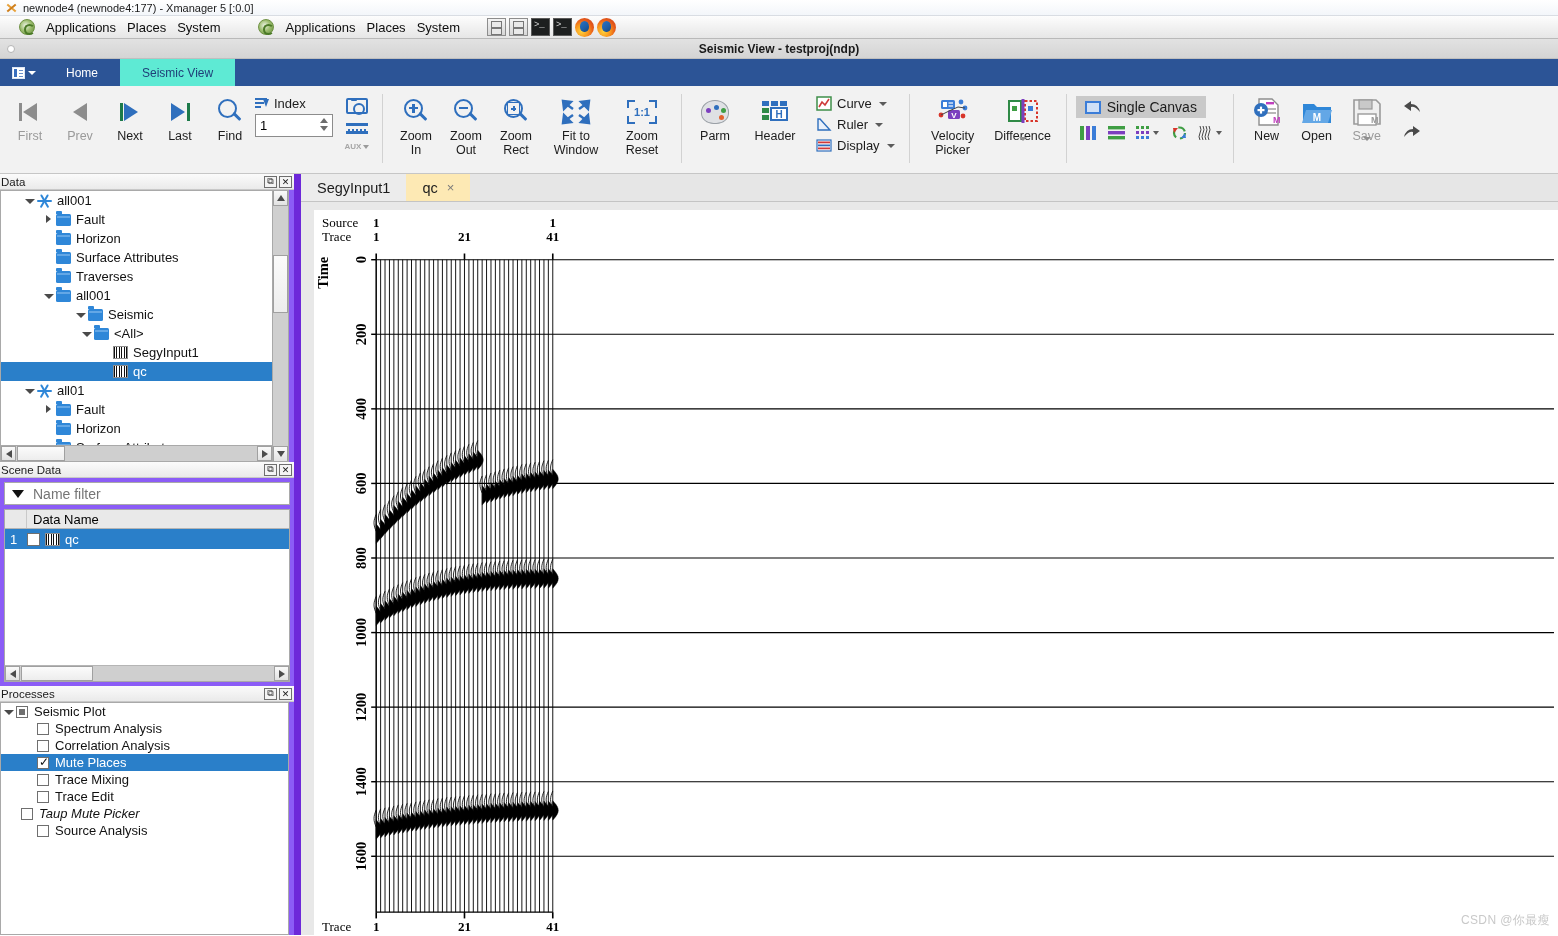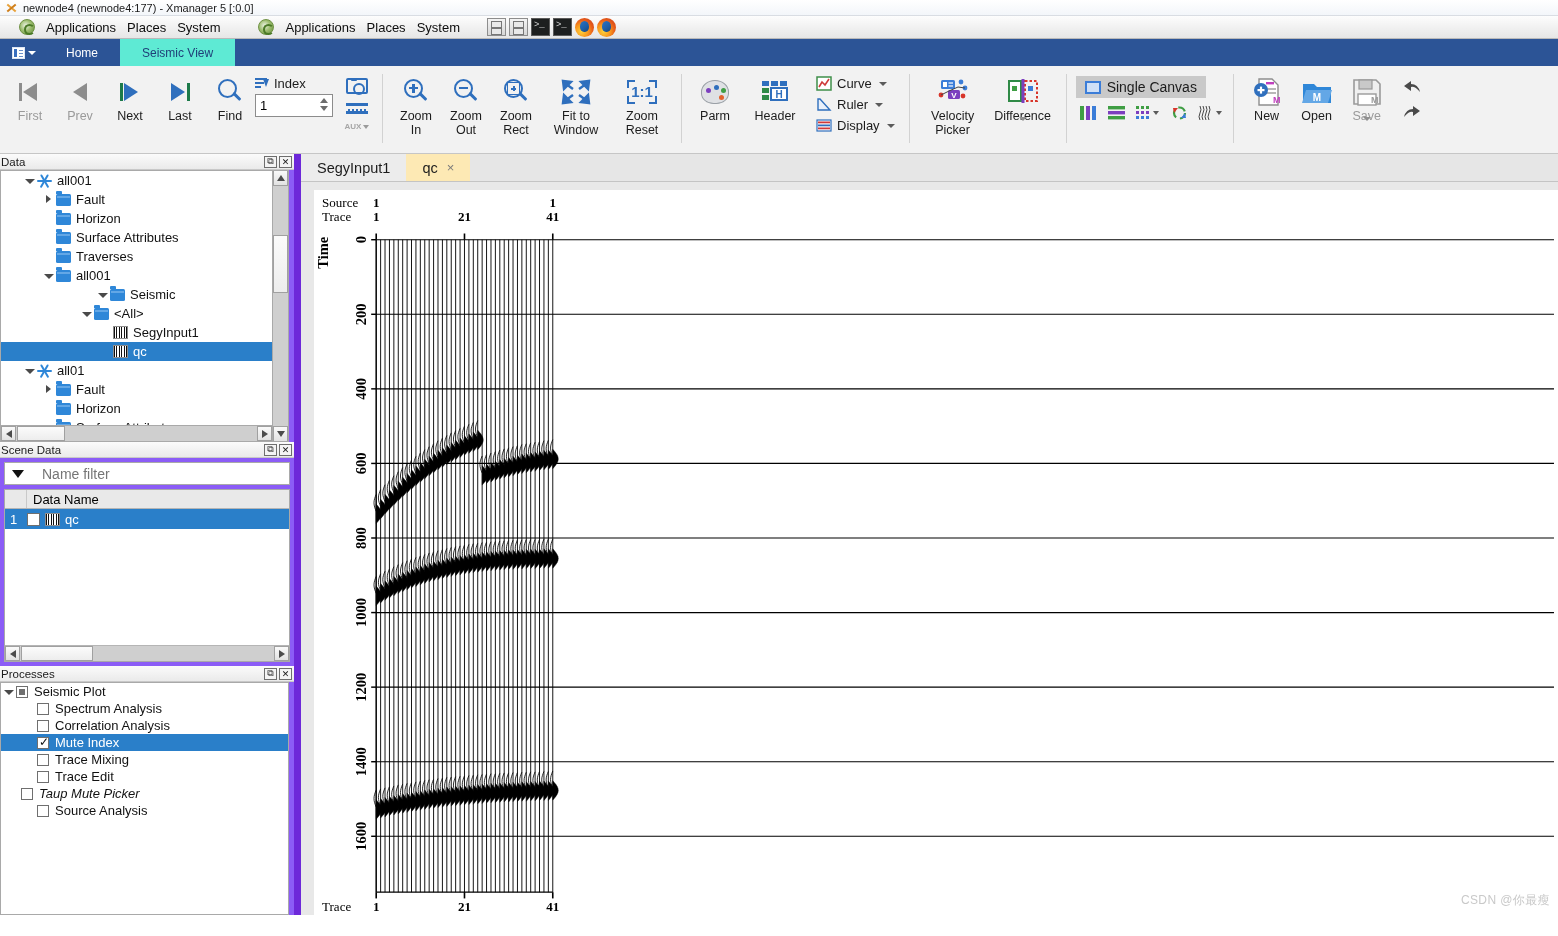--- a/index.html
+++ b/index.html
@@ -170,21 +170,21 @@
   .cam { border:2px solid #2f6fbd; border-radius:2px; height:16px; margin-top:3px; }
   .cam:before{ content:''; position:absolute; left:5px; top:3px; width:8px; height:8px; border:2px solid #2f6fbd; border-radius:50%; }
   .cam:after { content:''; position:absolute; left:3px; top:-2px; width:6px; height:3px; background:#2f6fbd; border-radius:1px;}
   .ruler2 { margin-top:4px; height:11px; border-top:3px solid #2f6fbd; border-bottom:3px solid #2f6fbd; position:relative; }
   .ruler2:after { content:''; position:absolute; left:2px; top:3px; right:2px; height:5px;
     background:repeating-linear-gradient(90deg,#2f6fbd 0 1.6px, transparent 1.6px 4px); }
   .auxg { font-size:8px; color:#a6a6a6; text-align:center; line-height:1; font-weight:bold; padding-top:4px;}
   .tinycaret { width:0;height:0;border-left:3.5px solid transparent;border-right:3.5px solid transparent;border-top:4px solid #9b9b9b; display:inline-block; margin-left:2px;}
 
   .oneone {
-    width:30px; height:24px; position:relative; color:#2f6fbd; font-size:15px; font-weight:bold;
+    width:30px; height:24px; position:relative; color:#2f6fbd; font-size:11px; font-weight:bold;
     display:flex; align-items:center; justify-content:center;
   }
   .oneone .cnr { position:absolute; width:8px; height:8px; border:2.4px solid #2f6fbd; }
   .oneone .c1 { left:0; top:0; border-right:0; border-bottom:0; }
   .oneone .c2 { right:0; top:0; border-left:0; border-bottom:0; }
   .oneone .c3 { left:0; bottom:0; border-right:0; border-top:0; }
   .oneone .c4 { right:0; bottom:0; border-left:0; border-top:0; }
 
   .palette {
     width:28px; height:24px; border-radius:50% 50% 45% 45%;
@@ -268,21 +268,21 @@
   .hscroll .btn.r { float:right; }
   .hscroll .btn:after { content:''; position:absolute; top:3px; width:0;height:0;
     border-top:4px solid transparent;border-bottom:4px solid transparent; }
   .hscroll .btn.l:after { left:4px; border-right:6px solid #4c4c4c; }
   .hscroll .btn.r:after { left:4px; border-left:6px solid #4c4c4c; }
   .hthumb { position:absolute; top:0; bottom:0; background:linear-gradient(#fbfbfb,#ededed); border:1px solid #a0a0a0; }
 
   
   .filterbar {
     margin:4px 4px 0 4px; height:23px; border:1px solid #a9a9a9; background:#fff;
-    display:flex; align-items:center; gap:16px; padding:8px 7px;
+    display:flex; align-items:center; gap:7px; padding:8px 7px;
   }
   .filterbar .fcaret { width:0;height:0;border-left:6px solid transparent;border-right:6px solid transparent;border-top:8px solid #111; cursor:pointer;}
   .filterbar input { border:0; outline:0; flex:1; font-size:14px; color:#9b9b9b;
     font-family:"Liberation Sans", sans-serif; background:transparent; }
   .gridbox { margin:4px 4px 0 4px; border:1px solid #a9a9a9; background:#fff; position:relative; }
   .ghead { display:flex; height:19px; background:#e9e9e9; border-bottom:1px solid #b5b5b5; font-size:13px; align-items:center;}
   .ghead .c0 { width:22px; border-right:1px solid #c9c9c9; height:100%; }
   .ghead .c1 { padding-left:6px; }
   .grow { display:flex; align-items:center; height:20px; font-size:13px; background:#2a7fc9; color:#fff; }
   .grow .n { width:22px; padding-left:5px; }
@@ -339,20 +339,24 @@
     <span class="pic cab"></span>
     <span class="pic term"></span>
     <span class="pic term"></span>
     <span class="ff"></span>
     <span class="ff"></span>
   </div>
 </div>
 
 <div class="appwin">
 
+  <div class="app-title">
+    <span class="app-dot"></span>
+    <span>Seismic View - testproj(ndp)</span>
+  </div>
 
   <div class="ribbon-tabs">
     <div class="menu-btn">
       <span class="menu-glyph"></span>
       <span class="caret-w"></span>
     </div>
     <div class="rtab">Home</div>
     <div class="rtab active">Seismic View</div>
   </div>
 
@@ -759,21 +763,21 @@
               <div class="trow" style="padding-left: 42px;">
                 <span class="twist"></span>
                 <span class="folder"></span>
                 <span>Traverses</span>
               </div>
               <div class="trow" style="padding-left: 42px;">
                 <span class="twist down"></span>
                 <span class="folder"></span>
                 <span>all001</span>
               </div>
-              <div class="trow" style="padding-left: 96px;">
+              <div class="trow" style="padding-left: 74px;">
                 <span class="twist down"></span>
                 <span class="folder"></span>
                 <span>Seismic</span>
               </div>
               <div class="trow" style="padding-left: 80px;">
                 <span class="twist down"></span>
                 <span class="folder"></span>
                 <span>&lt;All&gt;</span>
               </div>
               <div class="trow" style="padding-left: 99px;">
@@ -873,21 +877,21 @@
               <div class="prow" style="padding-left: 36px;">
                 <span class="pchk"></span>
                 <span>Spectrum Analysis</span>
               </div>
               <div class="prow" style="padding-left: 36px;">
                 <span class="pchk"></span>
                 <span>Correlation Analysis</span>
               </div>
               <div class="prow sel" style="padding-left: 36px;">
                 <span class="pchk on"></span>
-                <span>Mute Index</span>
+                <span>Mute Places</span>
               </div>
               <div class="prow" style="padding-left: 36px;">
                 <span class="pchk"></span>
                 <span>Trace Mixing</span>
               </div>
               <div class="prow" style="padding-left: 36px;">
                 <span class="pchk"></span>
                 <span>Trace Edit</span>
               </div>
               <div class="prow" style="padding-left: 20px; font-style: italic;">

